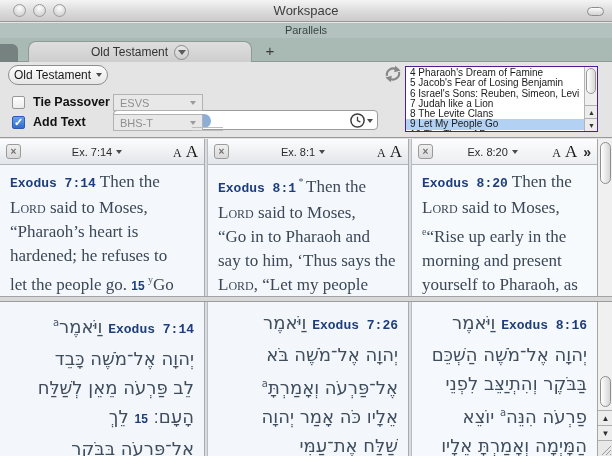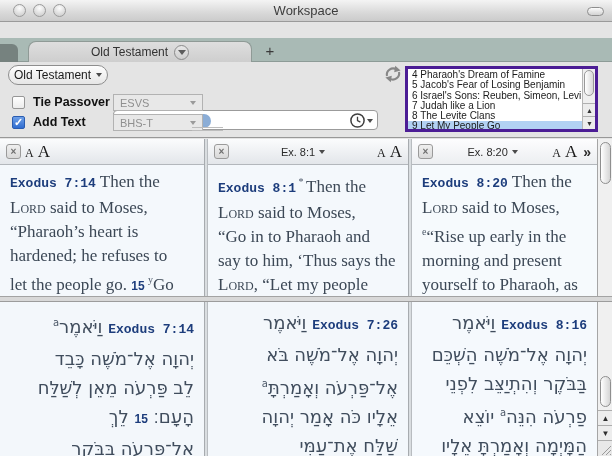--- a/index.html
+++ b/index.html
@@ -48,21 +48,21 @@
     display:flex;align-items:center;justify-content:center;}
   .cbox.on{background:linear-gradient(#6ea0e8,#2f6cd0);border-color:#2a5cb0;color:#fff;font-size:11px;font-weight:bold;line-height:11px;}
   .chk-label{font-size:12.5px;color:#111;font-weight:600;}
   .dis-select{position:absolute;left:113px;width:90px;height:17px;background:#e8e8e8;border:1px solid #b2b2b2;
     font-size:11px;color:#8f8f8f;display:flex;align-items:center;justify-content:space-between;padding:0 6px;}
   .tri-dis{width:0;height:0;border-left:3.5px solid transparent;border-right:3.5px solid transparent;border-top:4.5px solid #9b9b9b;}
   .mini-splitter{position:absolute;left:192px;top:65px;width:31px;height:4px;
     border-top:1px solid #bdbdbd;border-bottom:1px solid #bdbdbd;}
 
   
-  .plist{position:absolute;left:405px;top:4px;width:193px;height:66px;background:#fff;border:3px solid #4c1d95;overflow:hidden;}
+  .plist{position:absolute;left:405px;top:4px;width:193px;height:66px;background:#fff;border:1px solid #4c1d95;overflow:hidden;}
   .plist .rows{position:absolute;left:0;top:1px;right:13px;}
   .plist .row{height:10.3px;line-height:10.3px;font-size:10px;color:#1a1a1a;padding-left:4px;white-space:nowrap;overflow:hidden;}
   .plist .row.selected{background:#b2d1f3;}
   .lscroll{position:absolute;right:0;top:0;bottom:0;width:13px;background:#efefef;border-left:1px solid #b5b5b5;}
   .lthumb{position:absolute;left:1px;top:1px;width:10px;height:26px;border-radius:5px;background:linear-gradient(90deg,#fff,#d8d8d8);border:1px solid #999;}
   .larrow{position:absolute;left:0;width:13px;height:13px;font-size:7px;color:#333;text-align:center;line-height:13px;background:#ececec;border-top:1px solid #b0b0b0;}
 
   
   .panes{position:absolute;left:0;top:139px;width:612px;height:317px;background:#f4f8fc;}
   .col{position:absolute;top:0;height:317px;}
@@ -115,20 +115,21 @@
 <div class="window">
 
   <div class="titlebar">
     <div class="tl-btn" style="left:13px"></div>
     <div class="tl-btn" style="left:33px"></div>
     <div class="tl-btn" style="left:53px"></div>
     <div class="win-title">Workspace</div>
     <div class="tb-pill"></div>
   </div>
 
+  <div class="subtitlebar">Parallels</div>
 
   <div class="tabbar">
     <div class="tab-stub"></div>
     <div class="tab-active">
       <span>Old Testament</span>
       <span class="tab-drop">
           <span class="tri"></span>
         </span>
     </div>
     <div class="tab-plus">+</div>
@@ -196,20 +197,24 @@
       <span class="tri-dis"></span>
     </div>
     <div class="mini-splitter"></div>
   </div>
 
   <div class="panes">
 
     <div class="col col1">
       <div class="pane-head">
         <div class="pane-close">×</div>
+        <div class="pane-ref">
+          <span>Ex. 7:14</span>
+          <span class="tri-sm"></span>
+        </div>
         <div class="fontAA">
           <span class="fA1">A</span>
           <span class="fA2">A</span>
         </div>
       </div>
       <div class="etext"><span class="seg-lbl">Exodus 7:14</span><span class="seg-n">  Then the
 </span><span class="seg-sc">Lord</span><span class="seg-n"> said to Moses,
 “Pharaoh’s heart is
 hardened; he refuses to
 let the people go. </span><span class="seg-vn">15 </span><span class="seg-sup">y</span><span class="seg-n">Go

